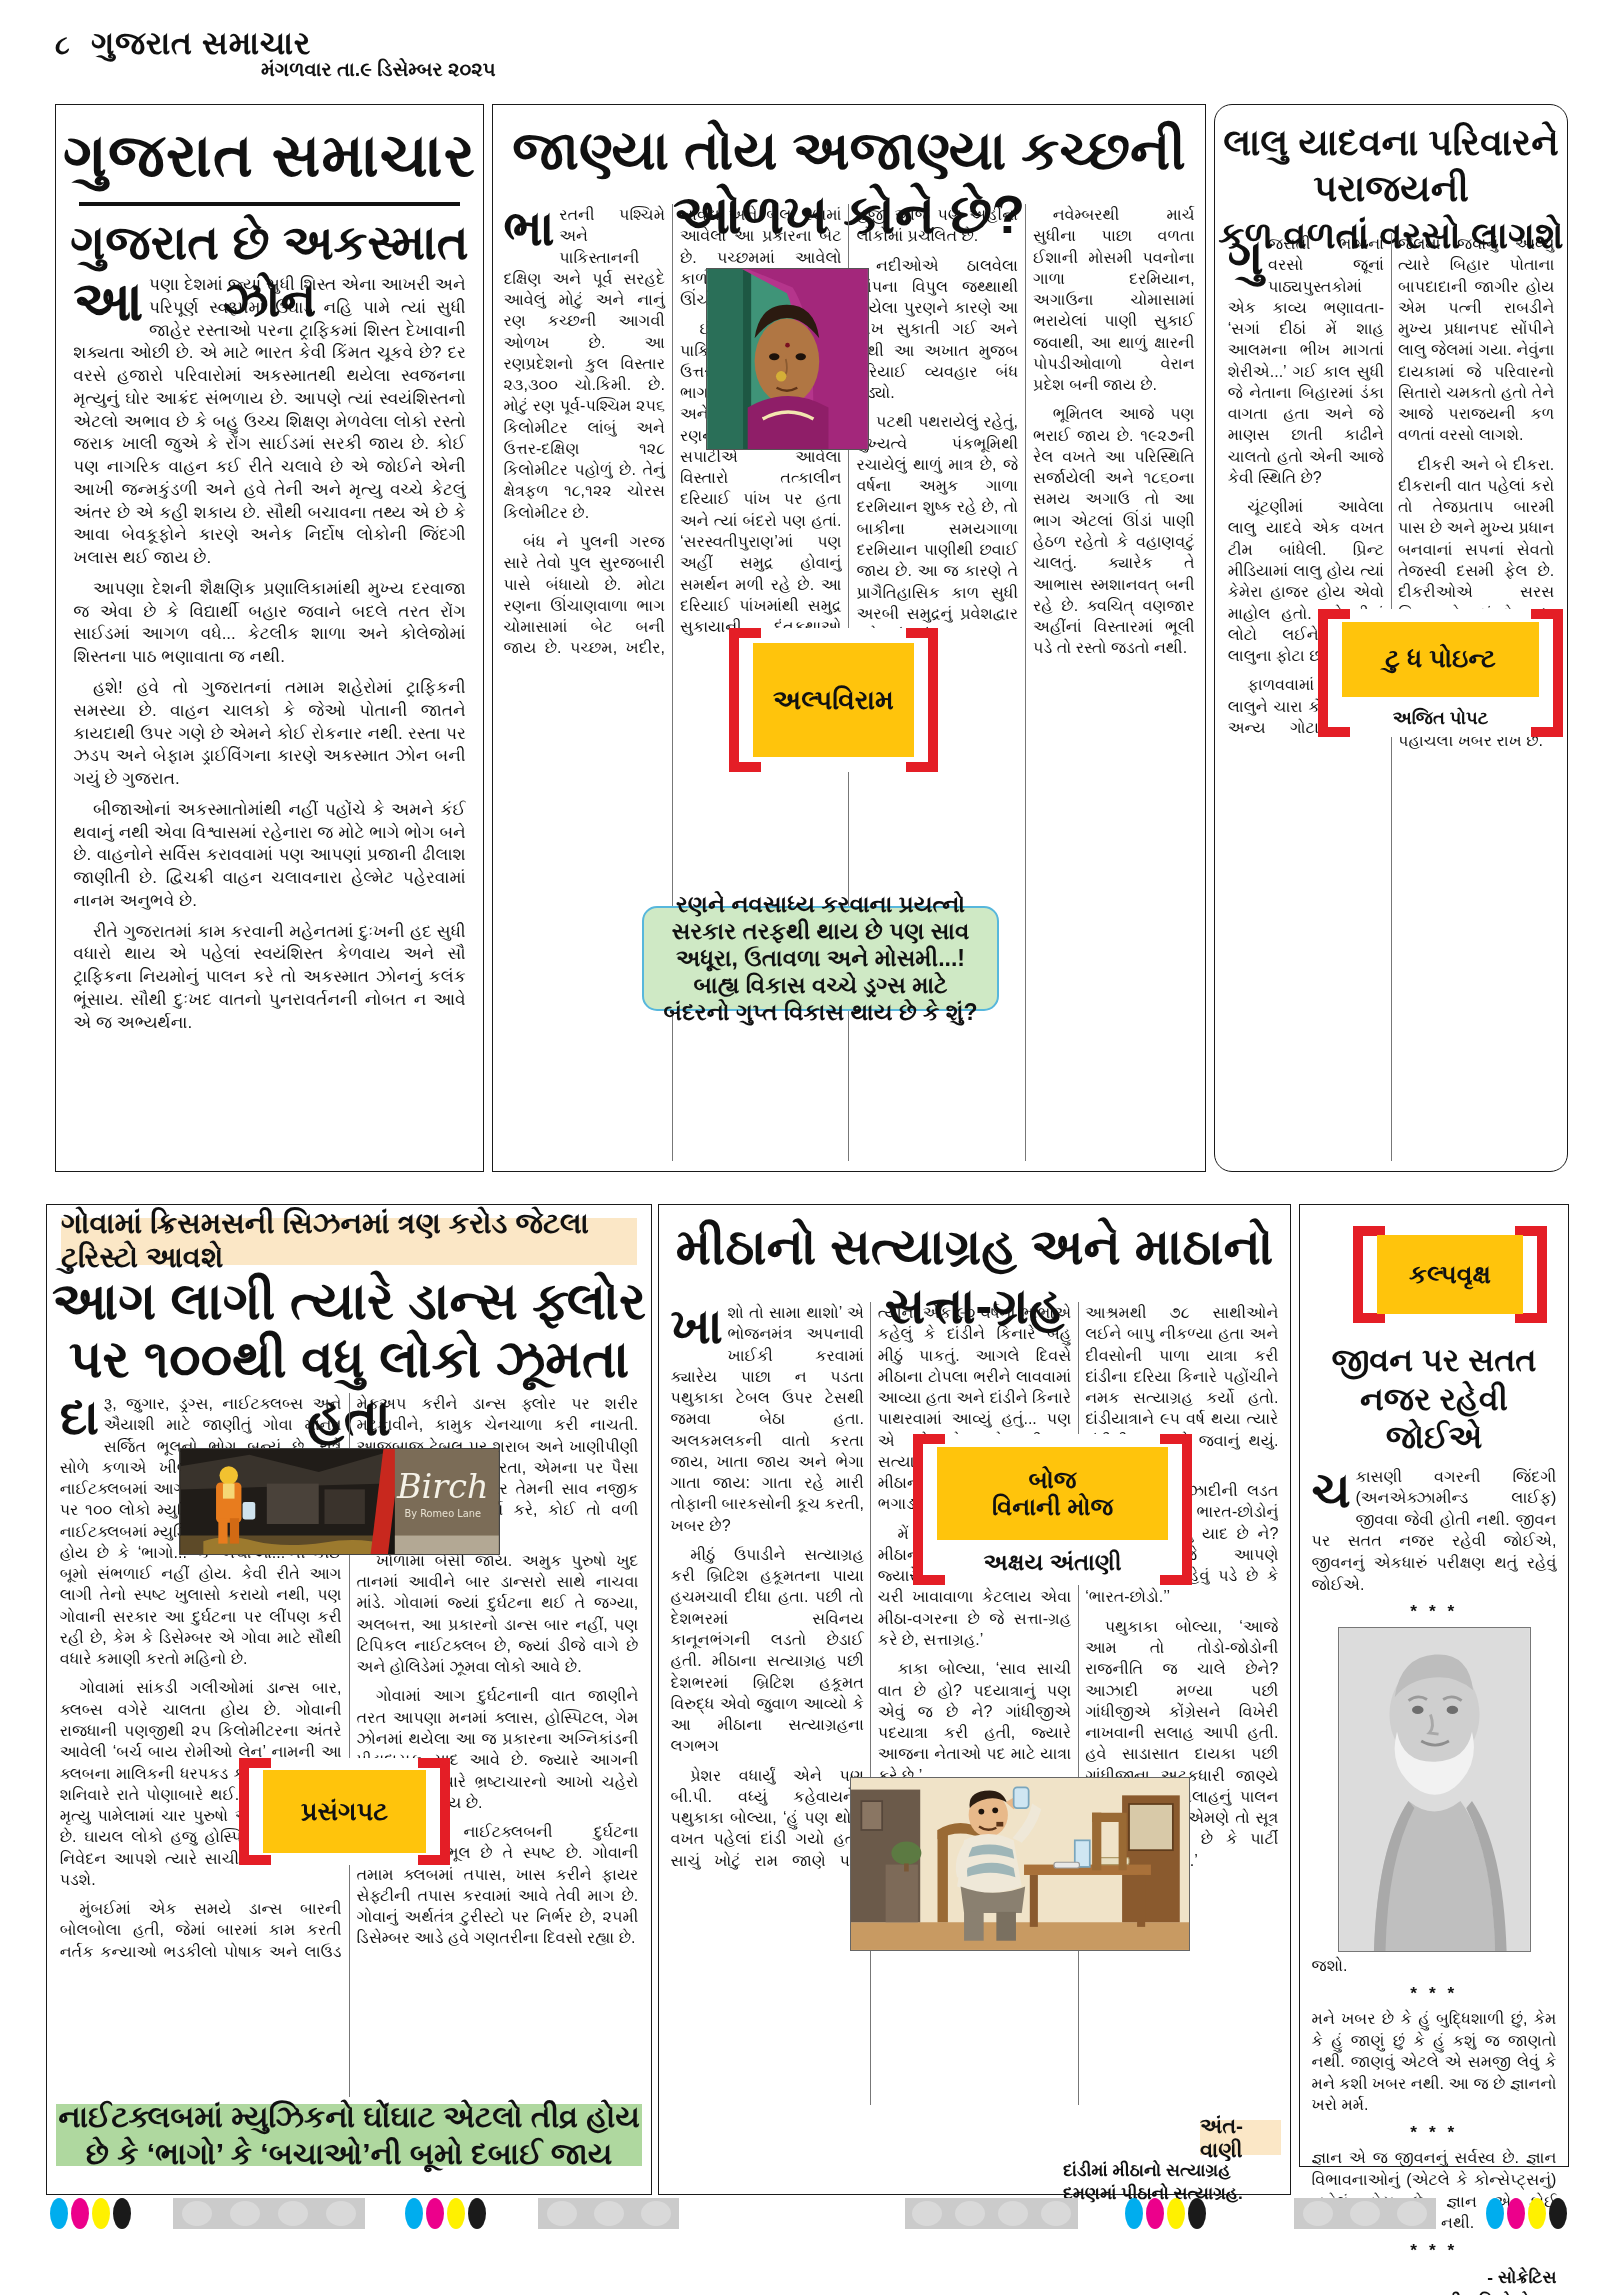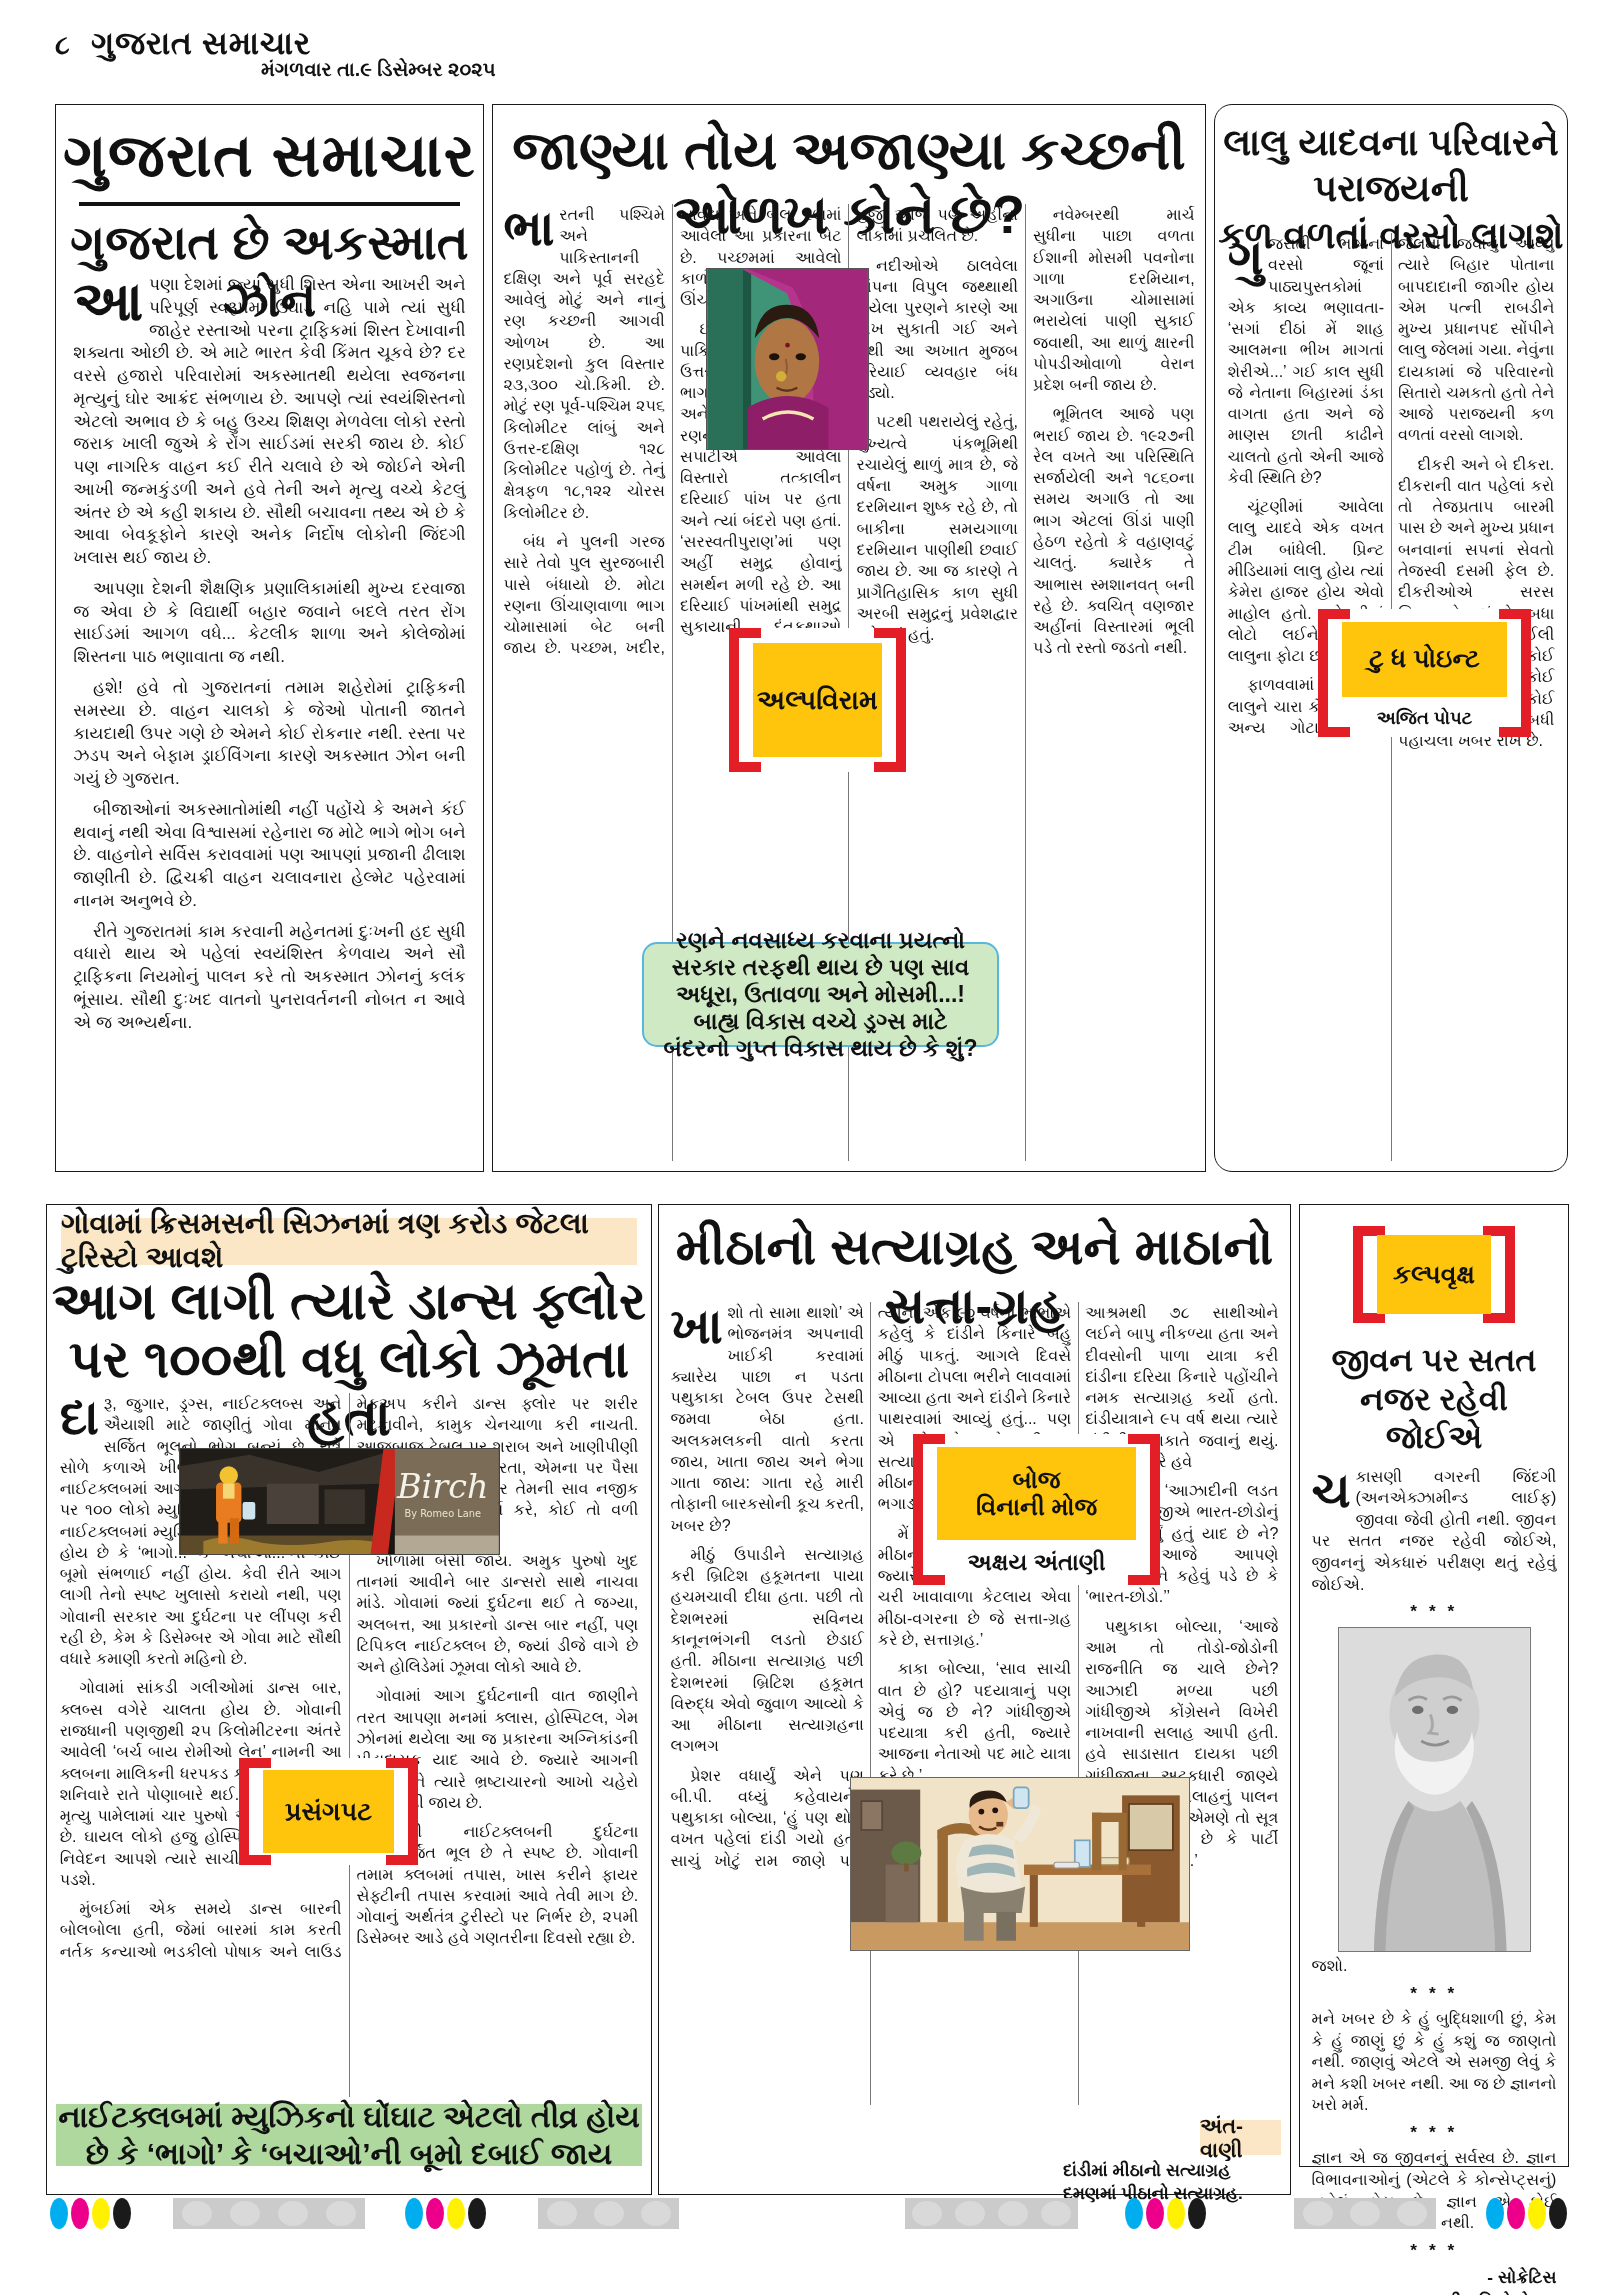--- a/index.html
+++ b/index.html
@@ -16,25 +16,25 @@
   .l-body{position:absolute;left:17.3px;right:17.3px;top:169px;bottom:11.6px;font-size:17px;line-height:1.34;text-align:justify;}
   .dc{float:left;font-size:55px;line-height:.85;font-weight:bold;padding:3.5px 5.8px 0 0;}
   .dc2{float:left;font-size:49px;line-height:.9;font-weight:bold;padding:2.3px 4.6px 0 0;}
   p.bp{margin:0 0 8px 0;text-indent:19.6px;}
   p.bp.first{text-indent:0;}
   
   .c-head{position:absolute;left:0;right:0;top:14px;font-size:54px;font-weight:bold;text-align:center;}
   .c-body{position:absolute;left:10.4px;right:10.4px;top:99px;bottom:10.4px;font-size:16px;line-height:1.33;
           column-count:4;column-gap:15px;column-rule:0.6px solid #777;text-align:justify;}
   .photo-woman{position:absolute;left:213px;top:163px;width:161px;height:180px;border:0.6px solid #555;}
-  .pullquote{position:absolute;left:149px;top:837px;width:357px;height:105px;background:#cfe9c5;
+  .pullquote{position:absolute;left:149px;top:801px;width:357px;height:105px;background:#cfe9c5;
              border:2.3px solid #57b7dc;border-radius:15px;display:flex;align-items:center;justify-content:center;
              font-size:23px;font-weight:bold;text-align:center;padding:4.6px 15px;box-sizing:border-box;}
   
-  .labelbox{position:absolute;background:#fff;}
+  .labelbox{position:absolute;background:#fff;padding-left:32px;}
   .labelbox .bl,.labelbox .br{position:absolute;top:0;bottom:0;width:32px;box-sizing:border-box;}
   .labelbox .bl{left:0;border-left:10.4px solid #e41e26;border-top:10.4px solid #e41e26;border-bottom:10.4px solid #e41e26;}
   .labelbox .br{right:0;border-right:10.4px solid #e41e26;border-top:10.4px solid #e41e26;border-bottom:10.4px solid #e41e26;}
   .labelbox .yel{position:absolute;left:24px;right:24px;background:#ffc40c;display:flex;flex-direction:column;
                  align-items:center;justify-content:center;font-weight:bold;text-align:center;}
   .labelbox .auth{position:absolute;left:24px;right:24px;text-align:center;font-weight:bold;}
   
   .r-head{position:absolute;left:0;right:0;top:15px;font-size:37px;font-weight:bold;text-align:center;line-height:1.25;}
   .r-body{position:absolute;left:12.7px;right:12.7px;top:128px;bottom:10.4px;font-size:16px;line-height:1.33;
           column-count:2;column-gap:14px;column-rule:0.6px solid #777;text-align:justify;}

